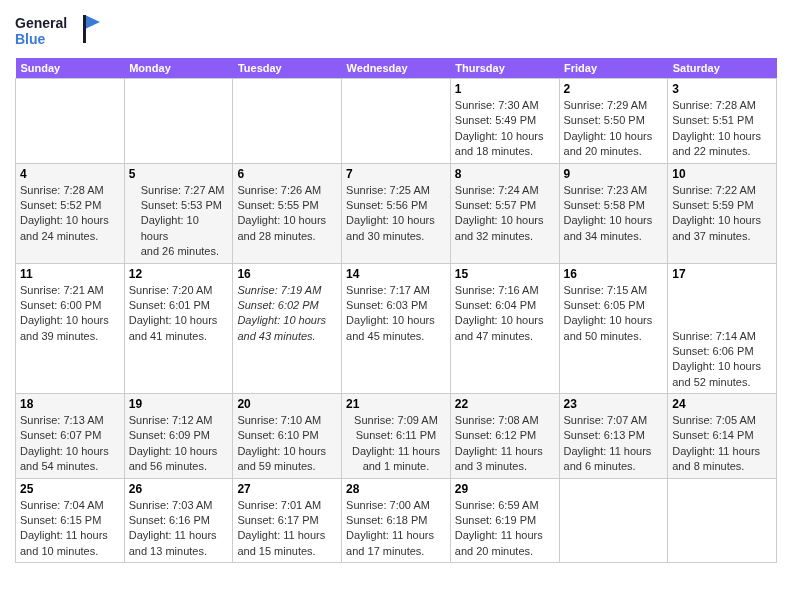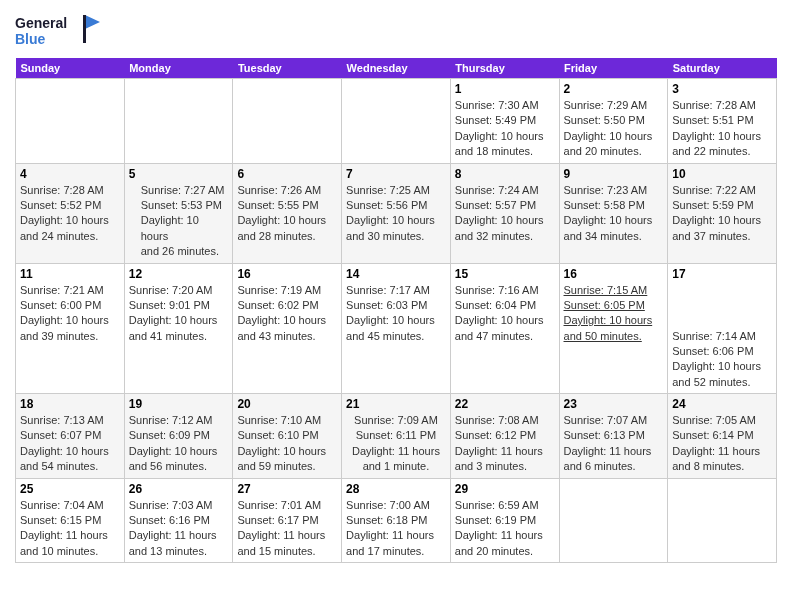--- a/index.html
+++ b/index.html
@@ -36,21 +36,21 @@
     .calendar-subtitle {
       font-size: 14px;
       color: #444;
     }
     .calendar-table {
       width: 100%;
       border-collapse: collapse;
       font-size: 10px;
     }
     .calendar-table th {
-      background-color: #6d28d9;
+      background-color: #8b5cf6;
       color: white;
       text-align: left;
       padding: 4px 5px;
       font-size: 11px;
       font-weight: bold;
     }
     .calendar-table td {
       border: 1px solid #ccc;
       vertical-align: top;
       padding: 3px 4px;
@@ -194,48 +194,48 @@
           <td>
             <span class="day-number">11</span>
             <div class="day-info" style="white-space: pre-line;">Sunrise: 7:21 AM
 Sunset: 6:00 PM
 Daylight: 10 hours
 and 39 minutes.</div>
           </td>
           <td>
             <span class="day-number">12</span>
             <div class="day-info" style="white-space: pre-line;">Sunrise: 7:20 AM
-Sunset: 9:01 PM
+Sunset: 6:01 PM
 Daylight: 10 hours
 and 41 minutes.</div>
           </td>
           <td>
             <span class="day-number">16</span>
-            <div class="day-info" style="white-space: pre-line;">Sunrise: 7:19 AM
+            <div class="day-info" style="white-space: pre-line; font-style: italic;">Sunrise: 7:19 AM
 Sunset: 6:02 PM
 Daylight: 10 hours
 and 43 minutes.</div>
           </td>
           <td>
             <span class="day-number">14</span>
             <div class="day-info" style="white-space: pre-line;">Sunrise: 7:17 AM
 Sunset: 6:03 PM
 Daylight: 10 hours
 and 45 minutes.</div>
           </td>
           <td>
             <span class="day-number">15</span>
             <div class="day-info" style="white-space: pre-line;">Sunrise: 7:16 AM
 Sunset: 6:04 PM
 Daylight: 10 hours
 and 47 minutes.</div>
           </td>
           <td>
             <span class="day-number">16</span>
-            <div class="day-info" style="white-space: pre-line; text-decoration: underline;">Sunrise: 7:15 AM
+            <div class="day-info" style="white-space: pre-line;">Sunrise: 7:15 AM
 Sunset: 6:05 PM
 Daylight: 10 hours
 and 50 minutes.</div>
           </td>
           <td>
             <span class="day-number">17</span>
             <div class="day-info" style="white-space: pre-line; margin-top: 48px;">Sunrise: 7:14 AM
 Sunset: 6:06 PM
 Daylight: 10 hours
 and 52 minutes.</div>

